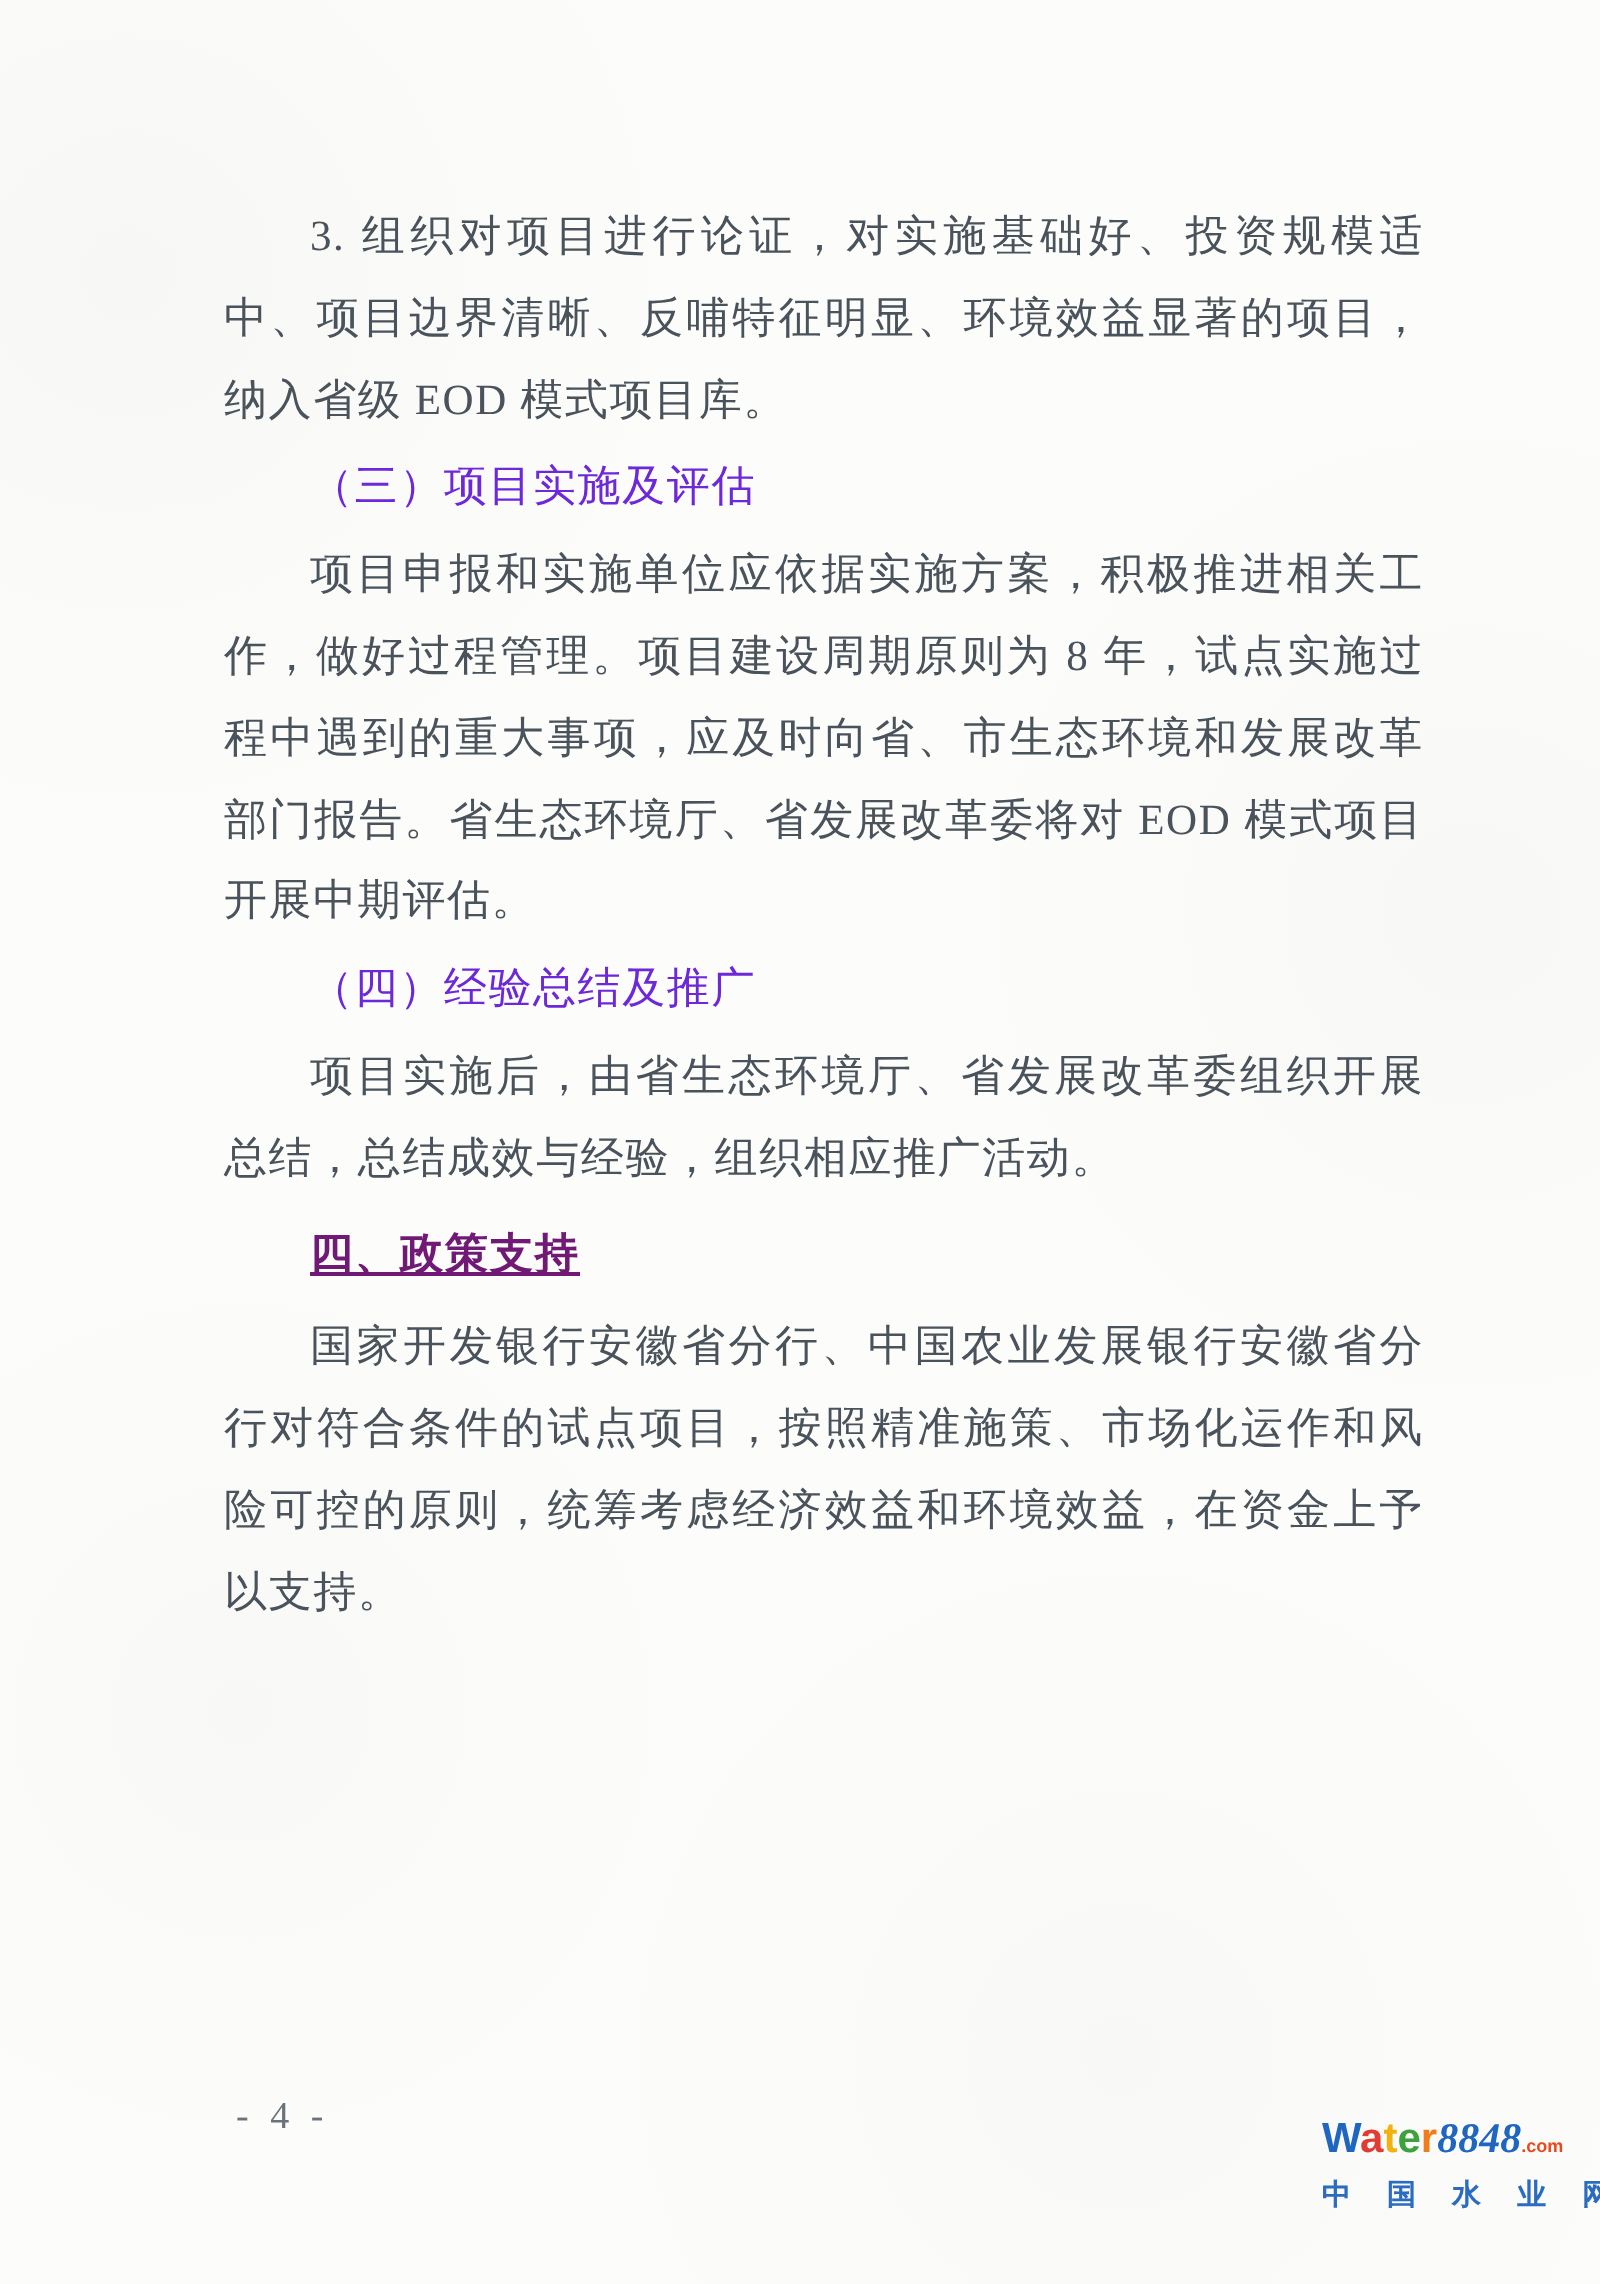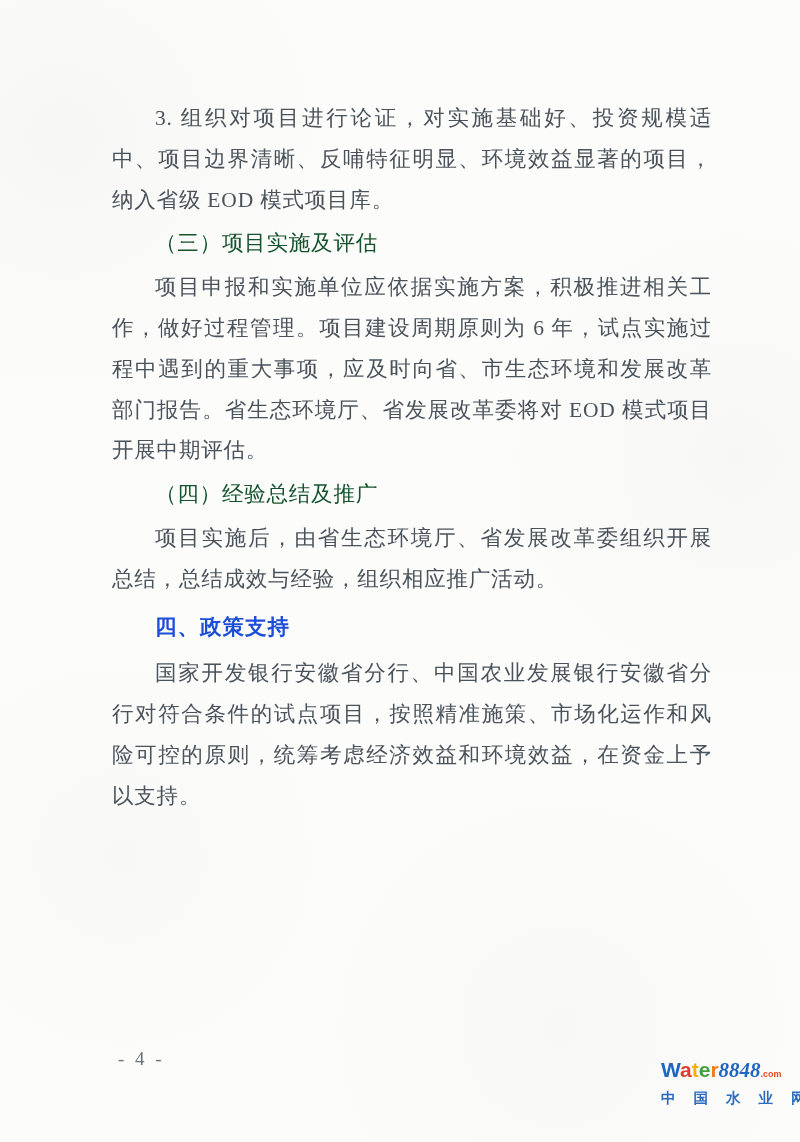--- a/index.html
+++ b/index.html
@@ -41,30 +41,31 @@
   }
   .para {
     margin: 0;
     text-indent: 2em;
   }
   .sub {
     margin: 3px 0;
     font-size: 21.5px;
     font-weight: 500;
     text-indent: 2em;
-    color: #14532d;
+    color: #6d28d9;
   }
   .head {
     margin: 7px 0 6px 0;
     text-indent: 2em;
     font-family: "Liberation Sans", "DejaVu Sans", sans-serif;
     font-weight: 700;
     font-size: 21.5px;
-    color: #1d4ed8;
+    color: #701a75;
     letter-spacing: 1px;
+    text-decoration: underline;
   }
   .pageno {
     position: absolute;
     left: 118px;
     top: 1048px;
     font-size: 19px;
     color: #6a737a;
     letter-spacing: 3px;
     font-family: "Liberation Serif", "DejaVu Serif", serif;
   }
@@ -103,21 +104,21 @@
   }
 </style>
 </head>
 <body>
 
 <div class="page">
 
   <main class="content">
     <p class="para">3. 组织对项目进行论证，对实施基础好、投资规模适中、项目边界清晰、反哺特征明显、环境效益显著的项目，纳入省级 EOD 模式项目库。</p>
     <h3 class="sub">（三）项目实施及评估</h3>
-    <p class="para">项目申报和实施单位应依据实施方案，积极推进相关工作，做好过程管理。项目建设周期原则为 6 年，试点实施过程中遇到的重大事项，应及时向省、市生态环境和发展改革部门报告。省生态环境厅、省发展改革委将对 EOD 模式项目开展中期评估。</p>
+    <p class="para">项目申报和实施单位应依据实施方案，积极推进相关工作，做好过程管理。项目建设周期原则为 8 年，试点实施过程中遇到的重大事项，应及时向省、市生态环境和发展改革部门报告。省生态环境厅、省发展改革委将对 EOD 模式项目开展中期评估。</p>
     <h3 class="sub">（四）经验总结及推广</h3>
     <p class="para">项目实施后，由省生态环境厅、省发展改革委组织开展总结，总结成效与经验，组织相应推广活动。</p>
     <h2 class="head">四、政策支持</h2>
     <p class="para">国家开发银行安徽省分行、中国农业发展银行安徽省分行对符合条件的试点项目，按照精准施策、市场化运作和风险可控的原则，统筹考虑经济效益和环境效益，在资金上予以支持。</p>
   </main>
 
   <div class="pageno">- 4 -</div>
 
   <div class="watermark">
     <div class="wm-line1">

